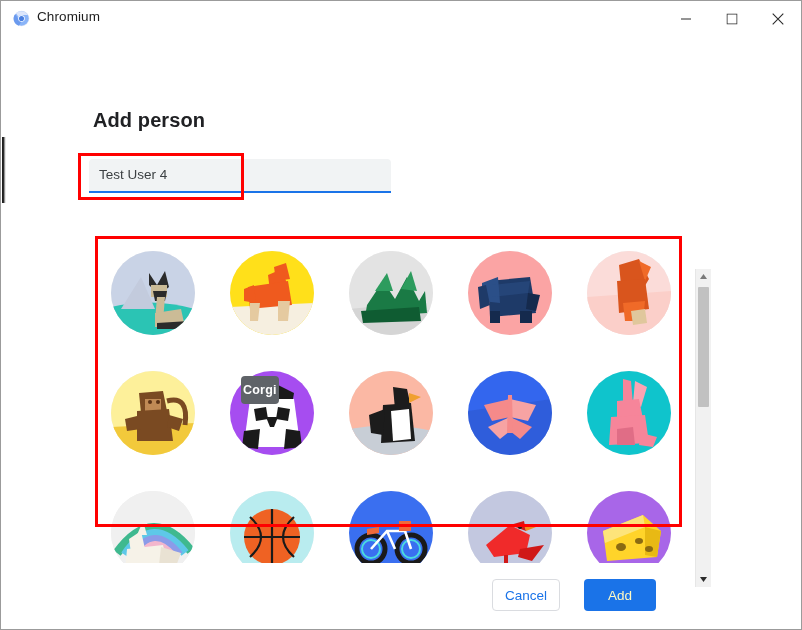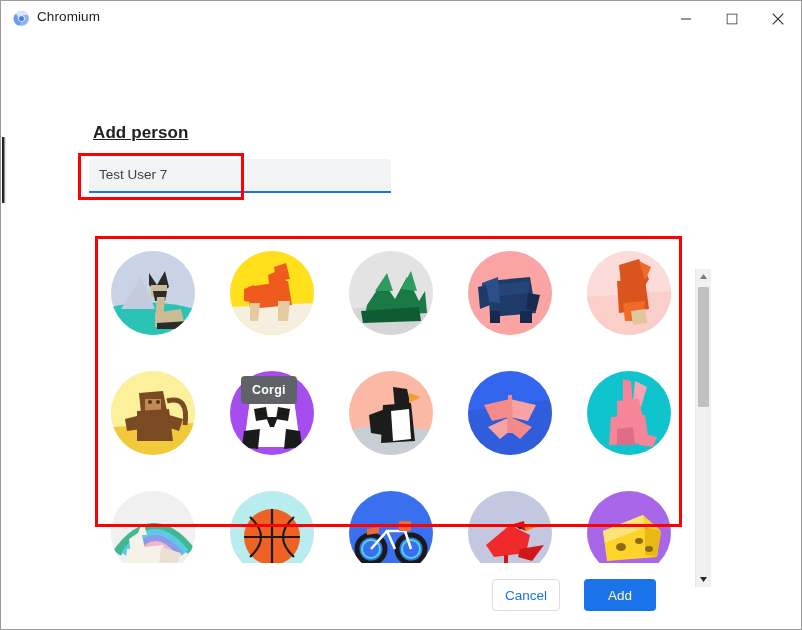--- a/index.html
+++ b/index.html
@@ -15,36 +15,36 @@
   .titlebar{position:absolute;left:0;top:0;width:800px;height:36px;background:#ffffff;border-bottom:1px solid #d9d9d9;}
   .tb-icon{position:absolute;left:12px;top:9px;width:17px;height:17px;}
   .tb-title{position:absolute;left:36px;top:8px;font-size:13.5px;color:#1d1d1d;letter-spacing:.1px;}
   .winbtn{position:absolute;top:0;width:46px;height:35px;cursor:default;}
   .winbtn svg{position:absolute;left:50%;top:50%;transform:translate(-50%,-50%);}
   #btn-min{right:92px;} #btn-max{right:46px;} #btn-close{right:0px;}
 
   
   .content{position:absolute;left:0;top:36px;width:800px;height:592px;background:#fff;}
 
-  .page-title{position:absolute;left:92px;top:86px;font-size:17px;font-weight:bold;color:#202124;letter-spacing:.1px;text-decoration:underline;}
+  .page-title{position:absolute;left:92px;top:72px;font-size:20px;font-weight:bold;color:#202124;letter-spacing:.1px;}
 
   
   .name-field{position:absolute;left:88px;top:122px;width:302px;height:32px;background:#f1f3f4;border-radius:4px 4px 0 0;box-sizing:border-box;}
   .name-field .val{position:absolute;left:10px;top:8px;font-size:13.5px;color:#3c4043;}
   .name-underline{position:absolute;left:88px;top:154px;width:302px;height:2px;background:#1a73e8;}
 
   
   .grid-wrap{position:absolute;left:92px;top:196px;width:596px;height:330px;overflow:hidden;}
   .grid{position:absolute;left:0;top:0;width:596px;display:flex;flex-wrap:wrap;}
   .cell{width:119.2px;height:120px;display:flex;align-items:center;justify-content:center;position:relative;}
   .avatar{width:84px;height:84px;border-radius:50%;overflow:hidden;position:relative;background:#eee;}
   .avatar svg{position:absolute;left:0;top:0;width:84px;height:84px;display:block;}
 
   
-  .tooltip{position:absolute;left:240px;top:339px;height:28px;padding:0 11px;display:flex;align-items:center;
+  .tooltip{position:absolute;left:240px;top:339px;height:28px;padding:0 2px;display:flex;align-items:center;
            background:#5f6368;color:#fff;border-radius:4px;font-size:12.5px;font-weight:bold;letter-spacing:.2px;z-index:40;}
 
   
   .sbar{position:absolute;left:694px;top:232px;width:15px;height:318px;background:#f1f1f1;border-left:1px solid #e6e6e6;}
   .sb-arrow{position:absolute;left:0;width:15px;height:15px;display:flex;align-items:center;justify-content:center;}
   .sb-up{top:0;} .sb-down{bottom:0;}
   .sb-thumb{position:absolute;left:2px;top:18px;width:11px;height:120px;background:#c1c1c1;border-radius:1px;}
 
   
   .footer{position:absolute;left:0;bottom:0;width:680px;height:62px;background:#fff;}
@@ -94,21 +94,21 @@
           <path d="M0.7 0.7 L11.3 11.3 M11.3 0.7 L0.7 11.3" stroke="#2b2b2b" stroke-width="1.1"></path>
         </svg>
     </div>
   </div>
 
   <div class="content">
 
     <div class="page-title">Add person</div>
 
     <div class="name-field">
-      <span class="val">Test User 7</span>
+      <span class="val">Test User 4</span>
     </div>
     <div class="name-underline"></div>
 
     <div class="grid-wrap">
       <div class="grid" id="avatar-grid">
           <div class="cell" title="Cat">
             <div class="avatar">
               <svg viewBox="0 0 84 84">
                 <rect width="84" height="84" fill="#c9d3e6"></rect>
                 <path d="M0 56 Q42 46 84 58 L84 84 L0 84Z" fill="#2bc4b4"></path>

